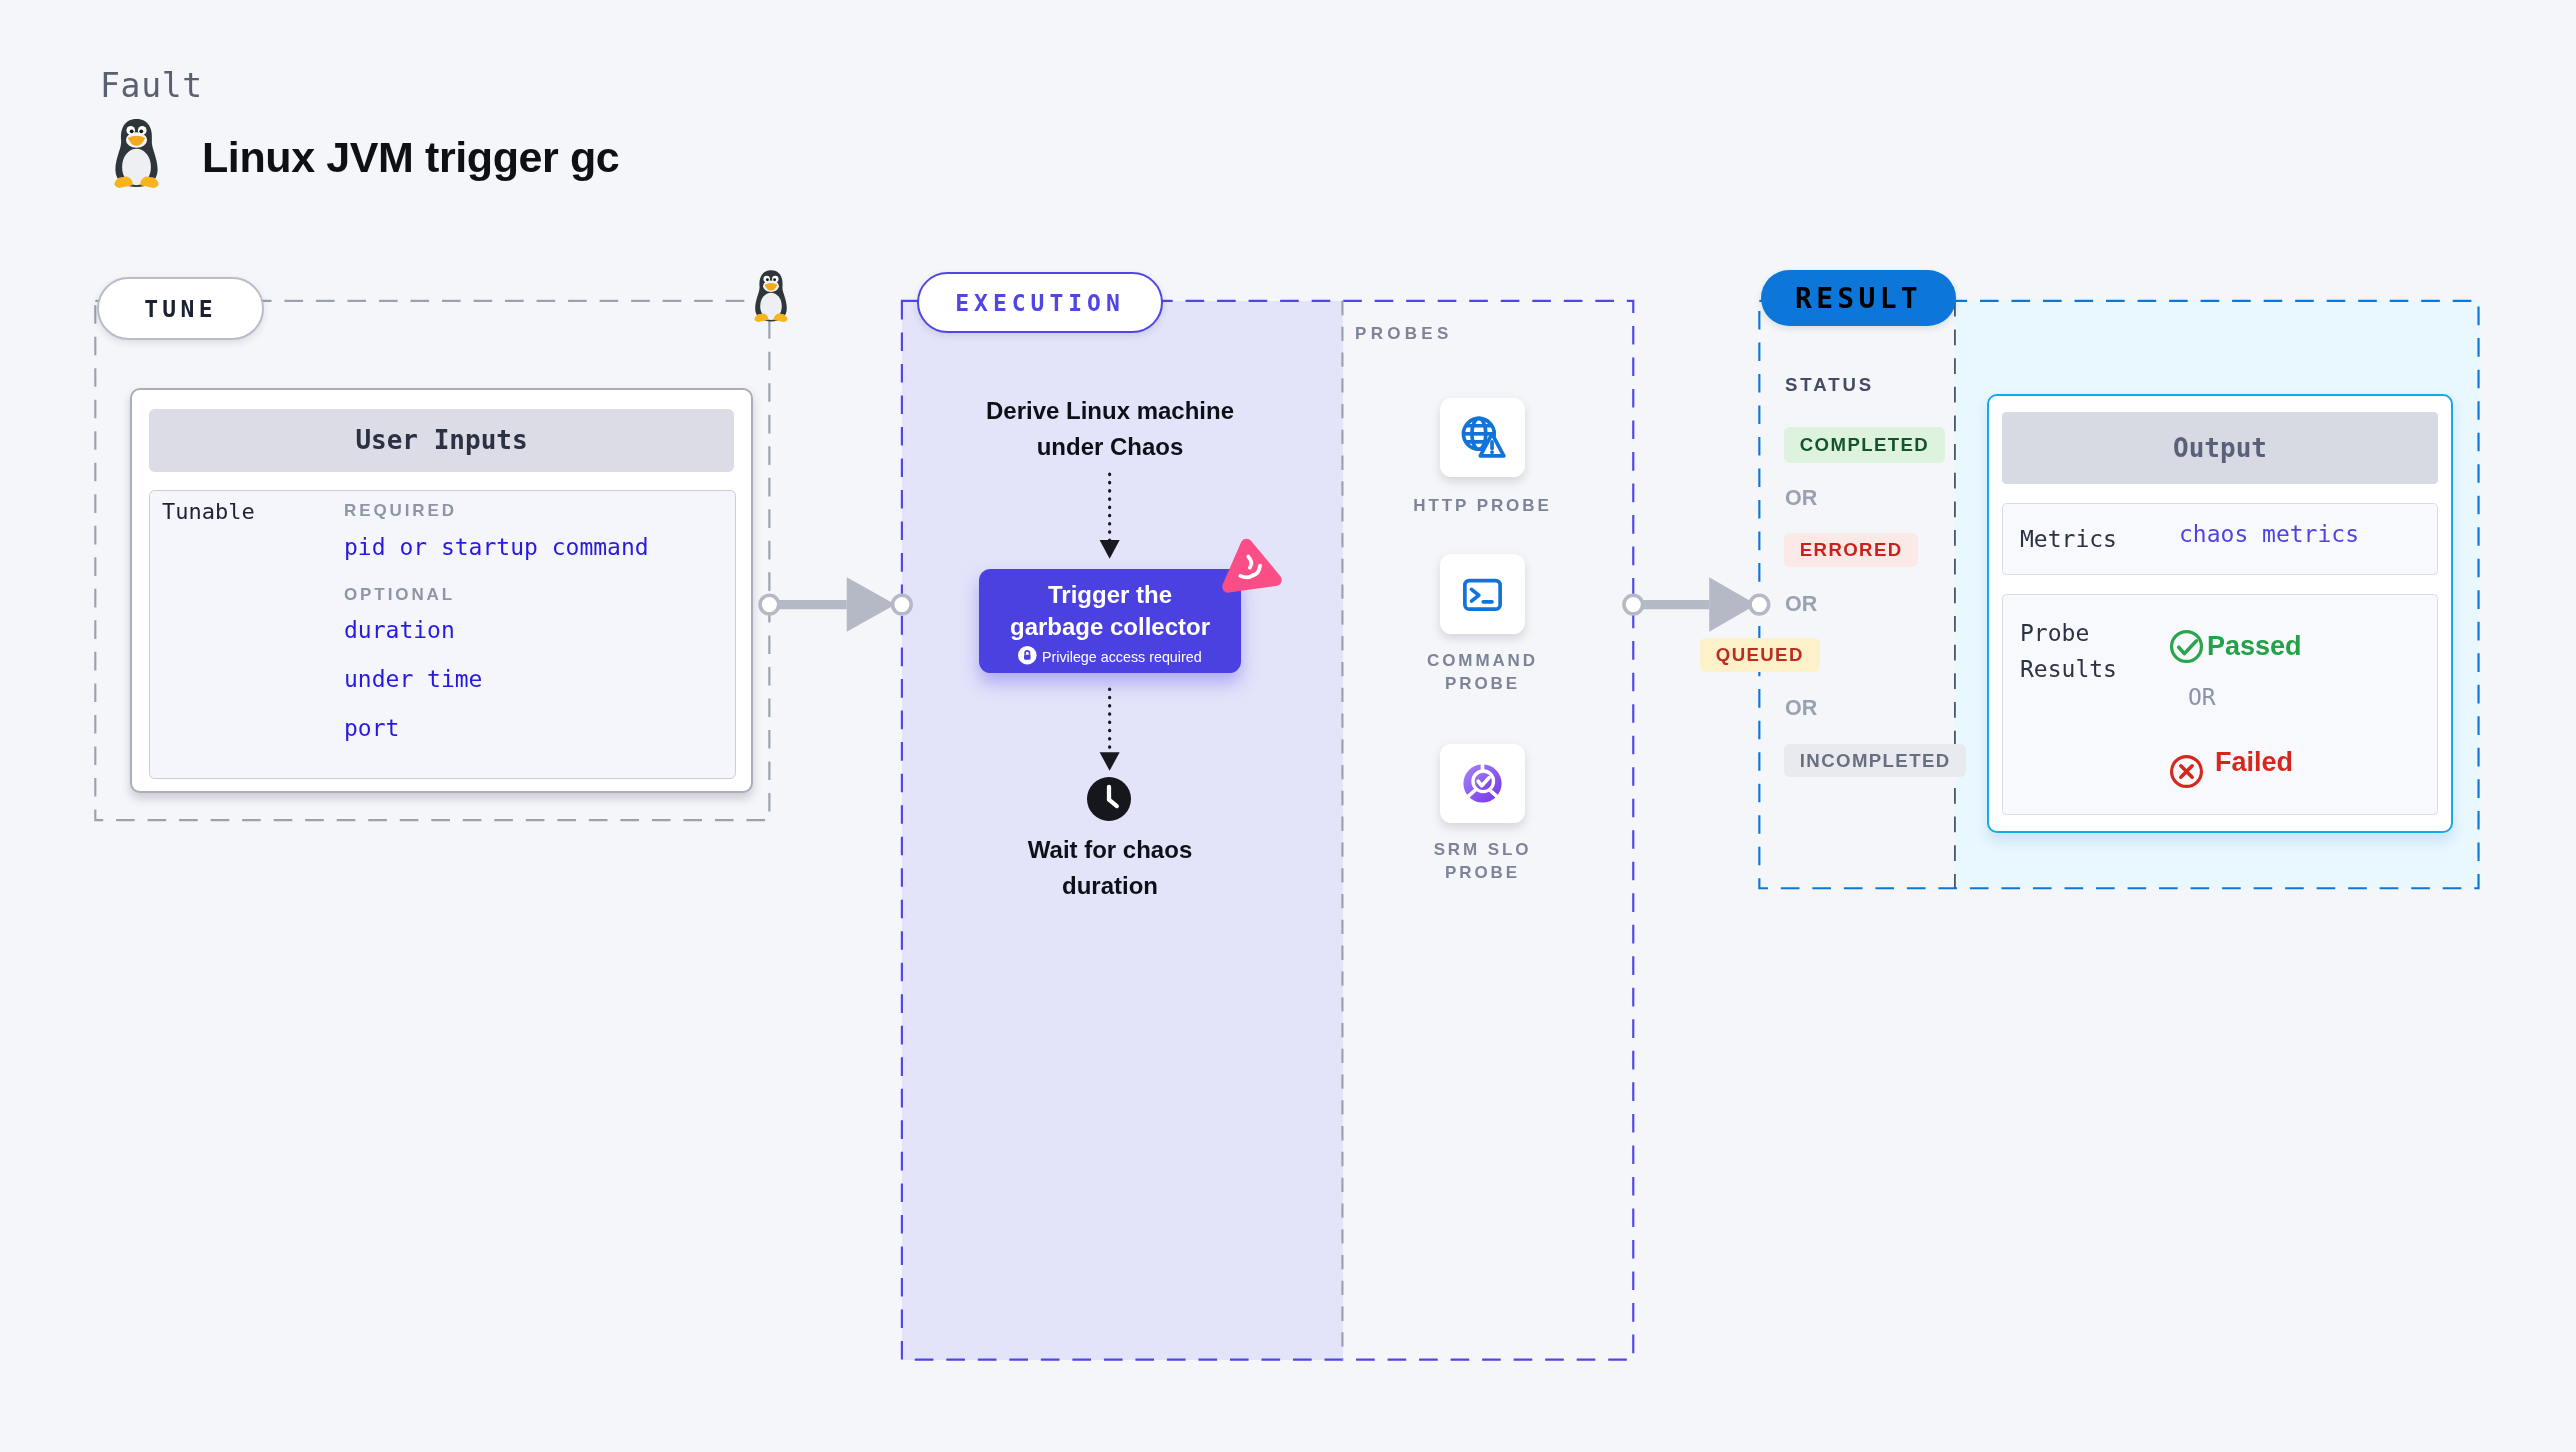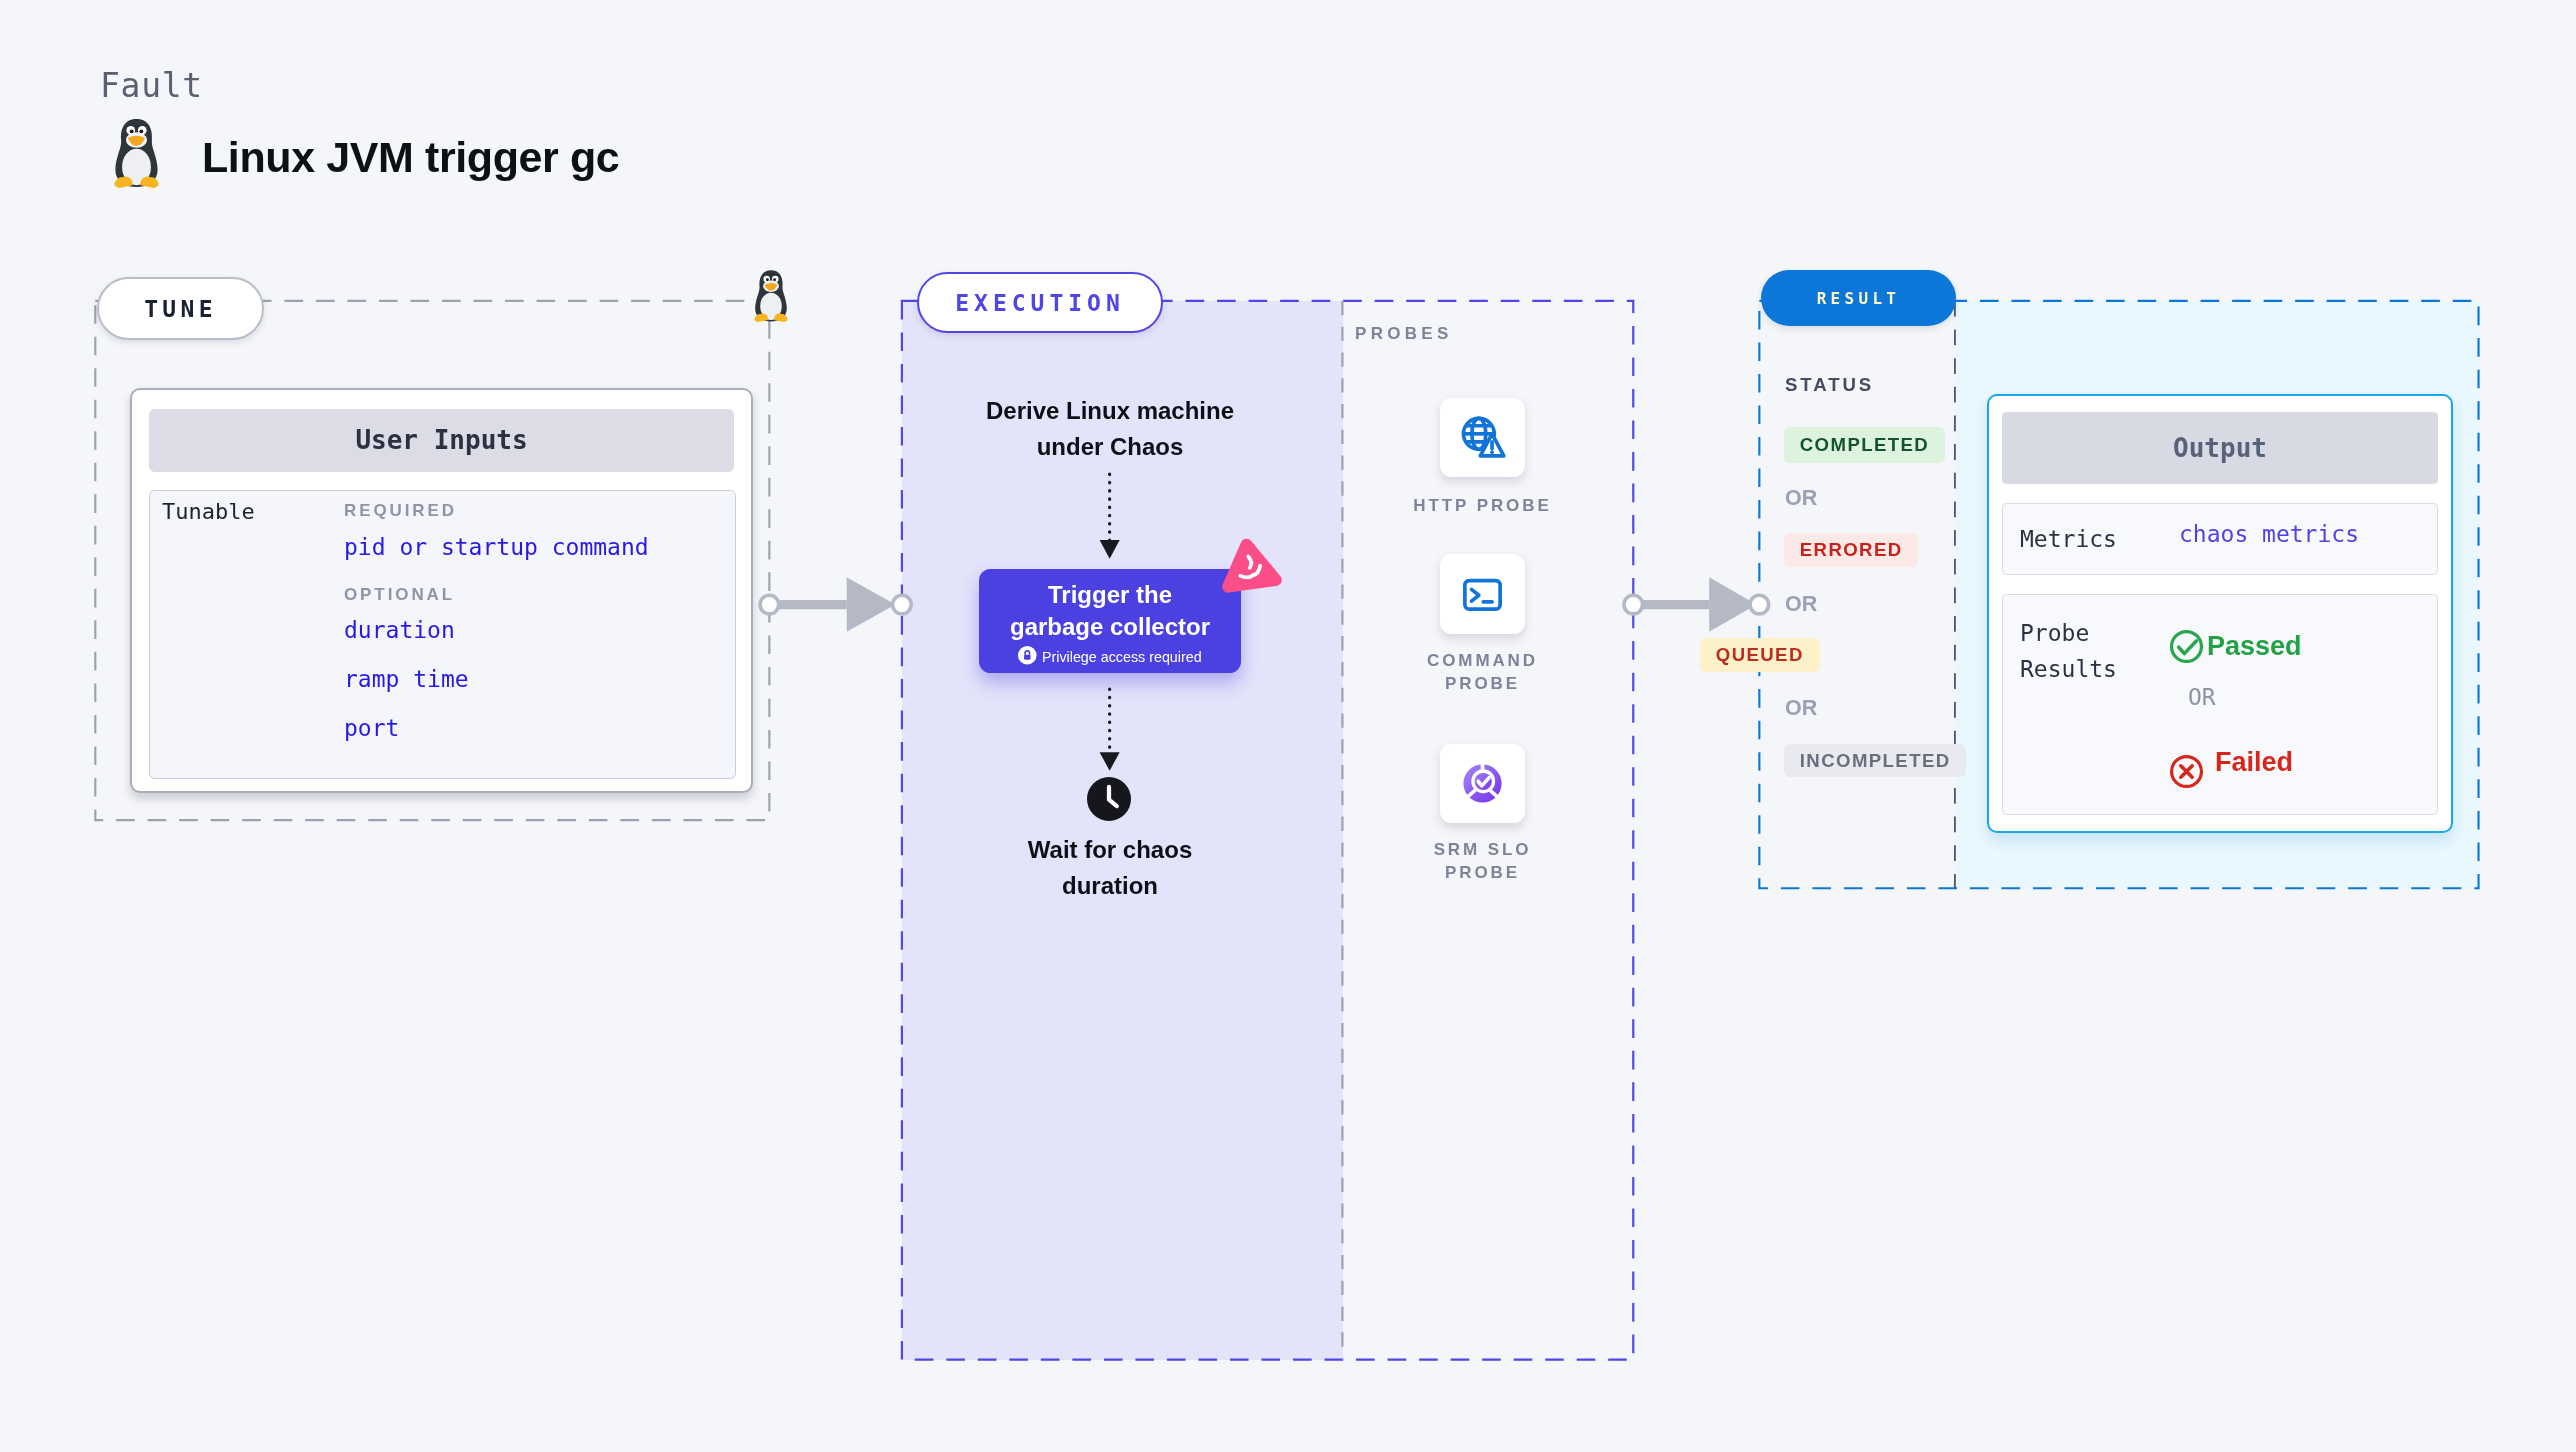--- a/index.html
+++ b/index.html
@@ -16,21 +16,21 @@
 
   
   .kicker{font-size:33px;color:#5a6070;letter-spacing:0.7px;}
   .page-title{font-size:43px;font-weight:bold;color:#0d1014;letter-spacing:-0.4px;}
 
   
   .pill{display:flex;align-items:center;justify-content:center;border-radius:32px;
         font-weight:bold;box-shadow:0 2.9px 7.2px rgba(40,47,70,.12);}
   .pill-tune{background:#ffffff;border:2.1px solid #b8bdc9;color:#1a2130;font-size:23px;letter-spacing:4.3px;}
   .pill-exec{background:#ffffff;border:2.9px solid #4f46e5;color:#4f46e5;font-size:23px;letter-spacing:5px;}
-  .pill-result{background:#0c77d9;border:none;color:#fef9c3;font-size:16px;letter-spacing:4.3px;}
+  .pill-result{background:#0c77d9;border:none;color:#000000;font-size:28px;letter-spacing:4.3px;}
 
   
   .io-card{background:#fff;border:2.1px solid #a9aeba;border-radius:10px;
            box-shadow:0 5.7px 10px rgba(60,66,87,.22);}
   .io-card-header{background:#dbdce6;border-radius:5.7px;display:flex;align-items:center;justify-content:center;
                   font-size:26px;font-weight:bold;color:#2b3142;}
   .io-card-inner{background:#f5f5fc;border:1.4px solid #c9cdd9;border-radius:5.7px;}
   .tunable-label{font-size:22px;color:#1c2333;}
   .req-label{font-size:17px;font-weight:bold;letter-spacing:2.9px;color:#8e95a7;}
   .param-link{font-size:23px;color:#2619e4;cursor:pointer;}
@@ -150,21 +150,21 @@
     <div class="abs io-card-header mono" style="left:17px;top:18.6px;width:585px;height:63px;">
       <span>User Inputs</span>
     </div>
     <div class="abs io-card-inner" style="left:17px;top:100px;width:585px;height:287px;"></div>
   </div>
   <div class="abs content tunable-label mono" style="left:162px;top:499px;">Tunable</div>
   <div class="abs content req-label" style="left:344px;top:501px;">REQUIRED</div>
   <div class="abs content param-link mono" style="left:344px;top:534px;">pid or startup command</div>
   <div class="abs content req-label" style="left:344px;top:585px;">OPTIONAL</div>
   <div class="abs content param-link mono" style="left:344px;top:617px;">duration</div>
-  <div class="abs content param-link mono" style="left:344px;top:666px;">ramp time</div>
+  <div class="abs content param-link mono" style="left:344px;top:666px;">under time</div>
   <div class="abs content param-link mono" style="left:344px;top:715px;">port</div>
 
   <div class="abs pill pill-exec mono" style="left:917px;top:272px;width:242px;height:57px;">
     <span>EXECUTION</span>
   </div>
 
   <div class="abs content step-text" style="left:890px;top:393px;width:440px;">
     <div>Derive Linux machine</div>
     <div>under Chaos</div>
   </div>

